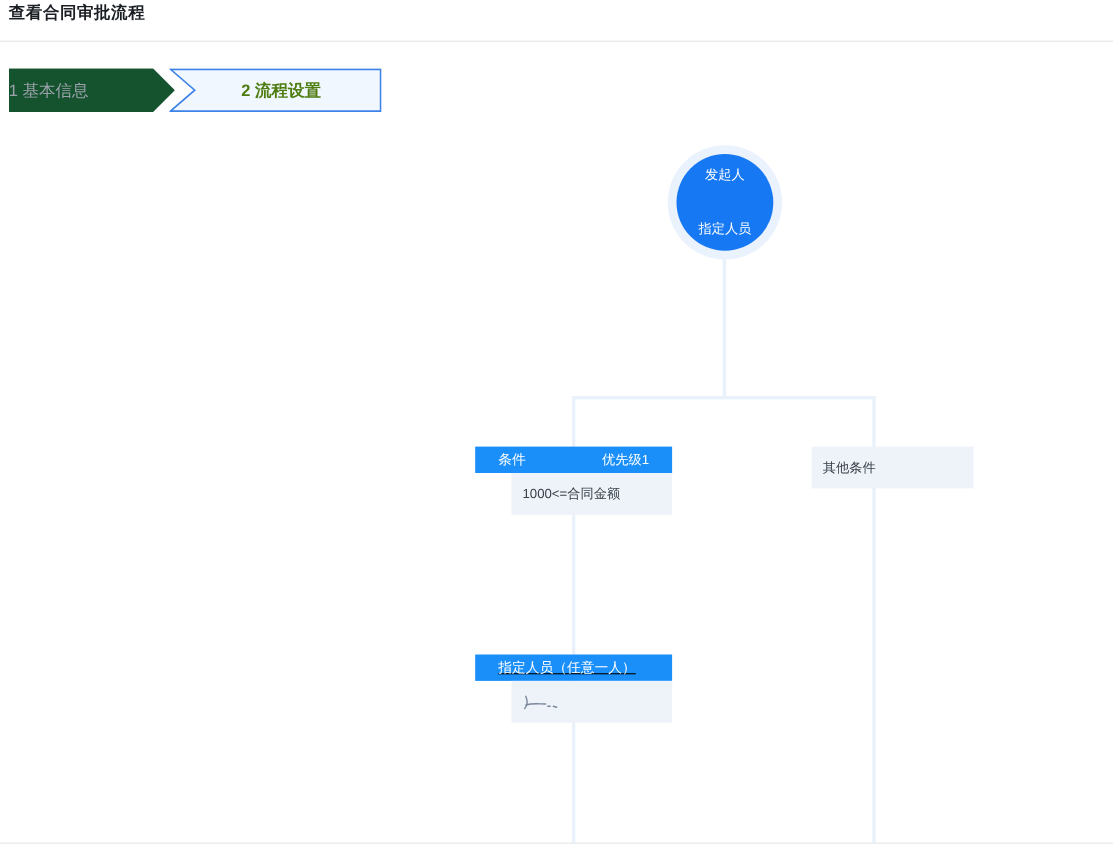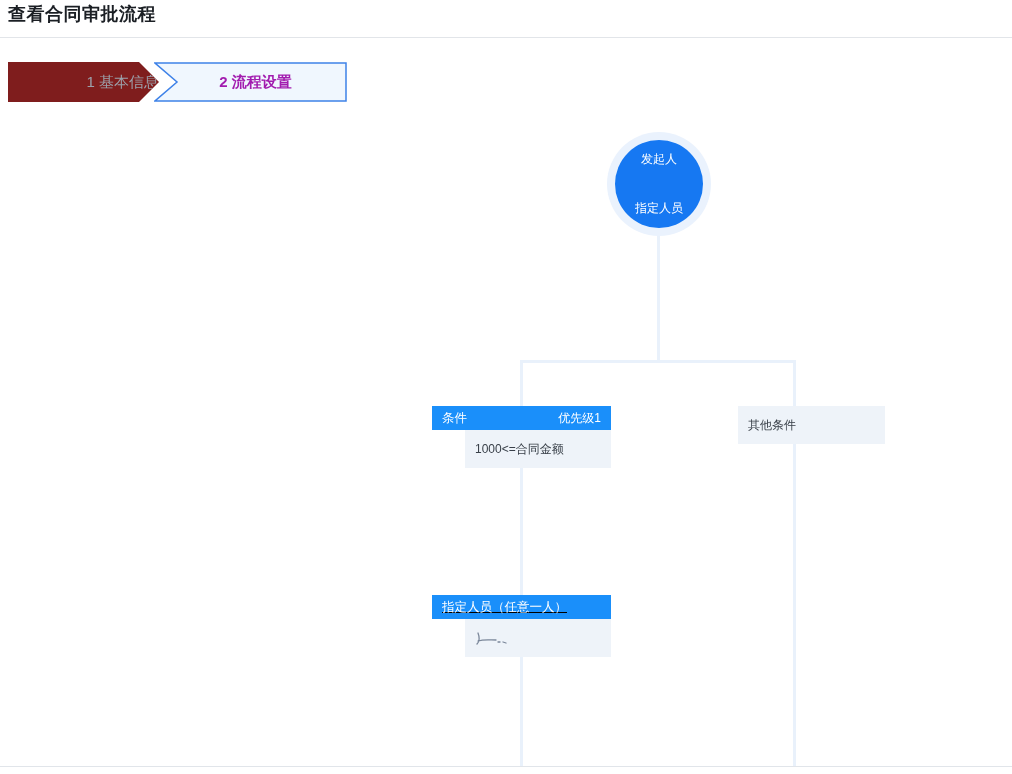--- a/index.html
+++ b/index.html
@@ -1,51 +1,51 @@
 <!DOCTYPE html>
 <html><head>
 <meta charset="utf-8">
 <style>
   html,body{margin:0;padding:0;background:#fff;}
   body{font-family:"Liberation Sans","DejaVu Sans",sans-serif;}
   .page{position:relative;width:1012px;height:774px;background:#fff;overflow:hidden;}
 
-  .page-title{position:absolute;left:8px;top:2px;font-size:18px;font-weight:bold;color:#1b1f24;letter-spacing:.5px;}
+  .page-title{position:absolute;left:8px;top:2px;font-size:15px;font-weight:bold;color:#1b1f24;letter-spacing:.5px;}
   .divider{position:absolute;left:0;width:1012px;height:1px;background:#e2e5e9;}
   .divider.top{top:37px;}
   .divider.bottom{top:766px;background:#e1e5ea;}
 
   
   .wizard{position:absolute;left:8px;top:62px;height:40px;width:340px;}
-  .step1{position:absolute;left:0;top:0;width:151px;height:40px;background:#7f1d1d;
+  .step1{position:absolute;left:0;top:0;width:151px;height:40px;background:#14532d;
          clip-path:polygon(0 0,131px 0,151px 50%,131px 100%,0 100%);
-         display:flex;align-items:center;justify-content:flex-end;cursor:pointer;}
+         display:flex;align-items:center;justify-content:flex-start;cursor:pointer;}
   .step1 span{font-size:15px;color:#9ca1ab;}
   .step2{position:absolute;left:146px;top:0;width:193px;height:40px;cursor:pointer;}
   .step2 svg{position:absolute;left:0;top:0;}
   .step2 span{position:absolute;left:0;top:0;width:100%;height:100%;display:flex;align-items:center;justify-content:center;
-              font-size:15px;font-weight:bold;color:#a21caf;padding-left:10px;box-sizing:border-box;text-align:center;}
+              font-size:15px;font-weight:bold;color:#4d7c0f;padding-left:10px;box-sizing:border-box;text-align:center;}
 
   
   .conn{position:absolute;background:#e9f1fb;}
   .conn-v-center{left:657px;top:232px;width:3px;height:130px;}
   .conn-h{left:520px;top:360px;width:276px;height:3px;}
   .conn-v-left{left:520px;top:360px;width:3px;height:406px;}
   .conn-v-right{left:793px;top:360px;width:3px;height:406px;}
 
   
   .start-halo{position:absolute;left:607px;top:132px;width:104px;height:104px;border-radius:50%;background:#eaf2fd;}
   .start-node{position:absolute;left:615px;top:140px;width:88px;height:88px;border-radius:50%;background:#1678f2;
               display:flex;flex-direction:column;align-items:center;justify-content:center;cursor:pointer;gap:28px;}
   .start-node span{color:#fff;font-size:12px;line-height:21px;white-space:nowrap;}
 
   
   .card{position:absolute;width:179px;cursor:pointer;box-shadow:0 0 0 0 transparent;}
   .card-header{height:24px;background:#1a8ffa;color:#fff;font-size:12.5px;
-               display:flex;align-items:center;justify-content:space-between;padding:0 10px;}
+               display:flex;align-items:center;justify-content:space-between;padding:0 21px;}
   .card-header .prio{font-size:12px;}
   .card-body{height:38px;background:#eef3f9;display:flex;align-items:center;padding:0 10px;
              font-size:12px;color:#394049;margin-left:33px;}
   .card-cond1{left:432px;top:406px;}
   .card-cond2{left:705px;top:406px;width:180px;}
   .card-approver{left:432px;top:595px;text-decoration:underline;}
   .scribble{filter:blur(0.6px);opacity:.85;margin-top:2px;}
 </style>
 </head>
 <body>

